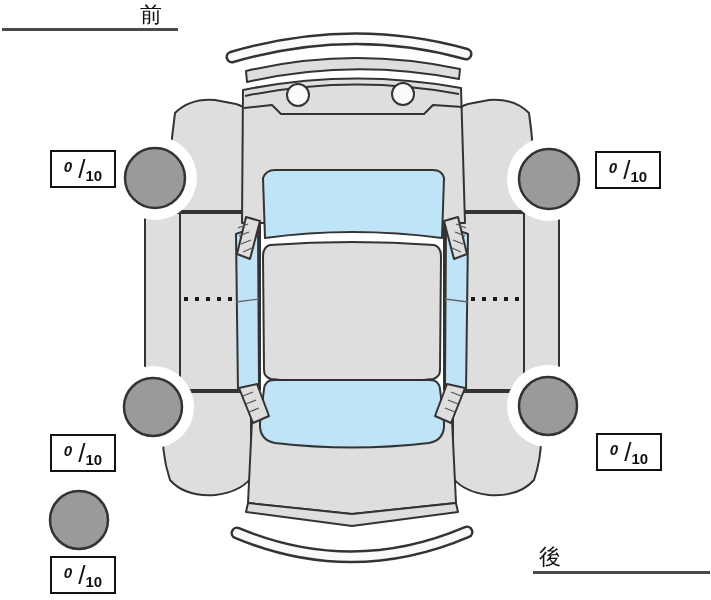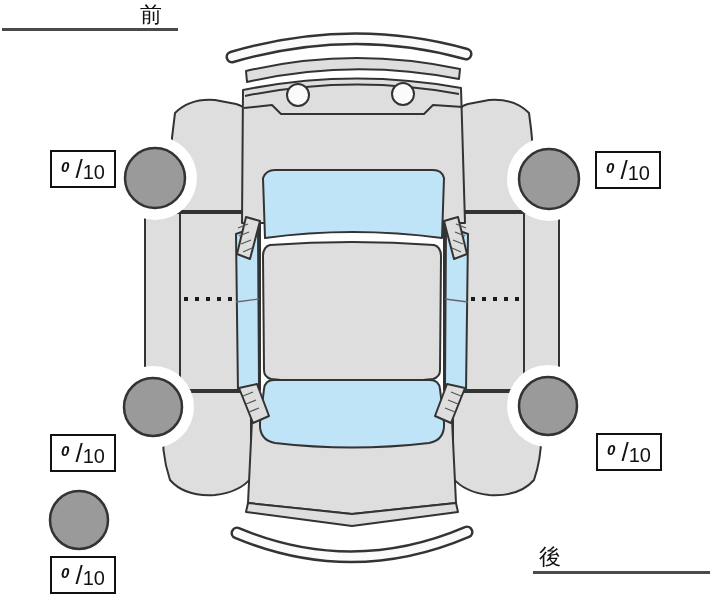--- a/index.html
+++ b/index.html
@@ -53,21 +53,21 @@
     height: 34px;
     background: #fff;
     border: 2px solid var(--box-border);
     display: flex;
     align-items: center;
     justify-content: center;
     color: #111;
   }
   .score-num  { font-size: 15px; font-weight: 600; font-style: italic; transform: translateY(-3px); }
   .score-slash{ font-size: 26px; font-weight: 400; margin-left: 6px; transform: translateY(0px); }
-  .score-den  { font-size: 20px; font-weight: 400; align-self: flex-end; margin: 0 0 2px 0; }
+  .score-den  { font-size: 15px; font-weight: 700; align-self: flex-end; margin: 0 0 2px 0; }
 </style>
 </head>
 <body>
 
 <div id="stage">
 
   <svg id="car-svg" width="711" height="600" viewBox="0 0 711 600">
 
     <g>
       <path class="band-outline" stroke-width="13" d="M232,57 Q352,22 466,54"></path>

